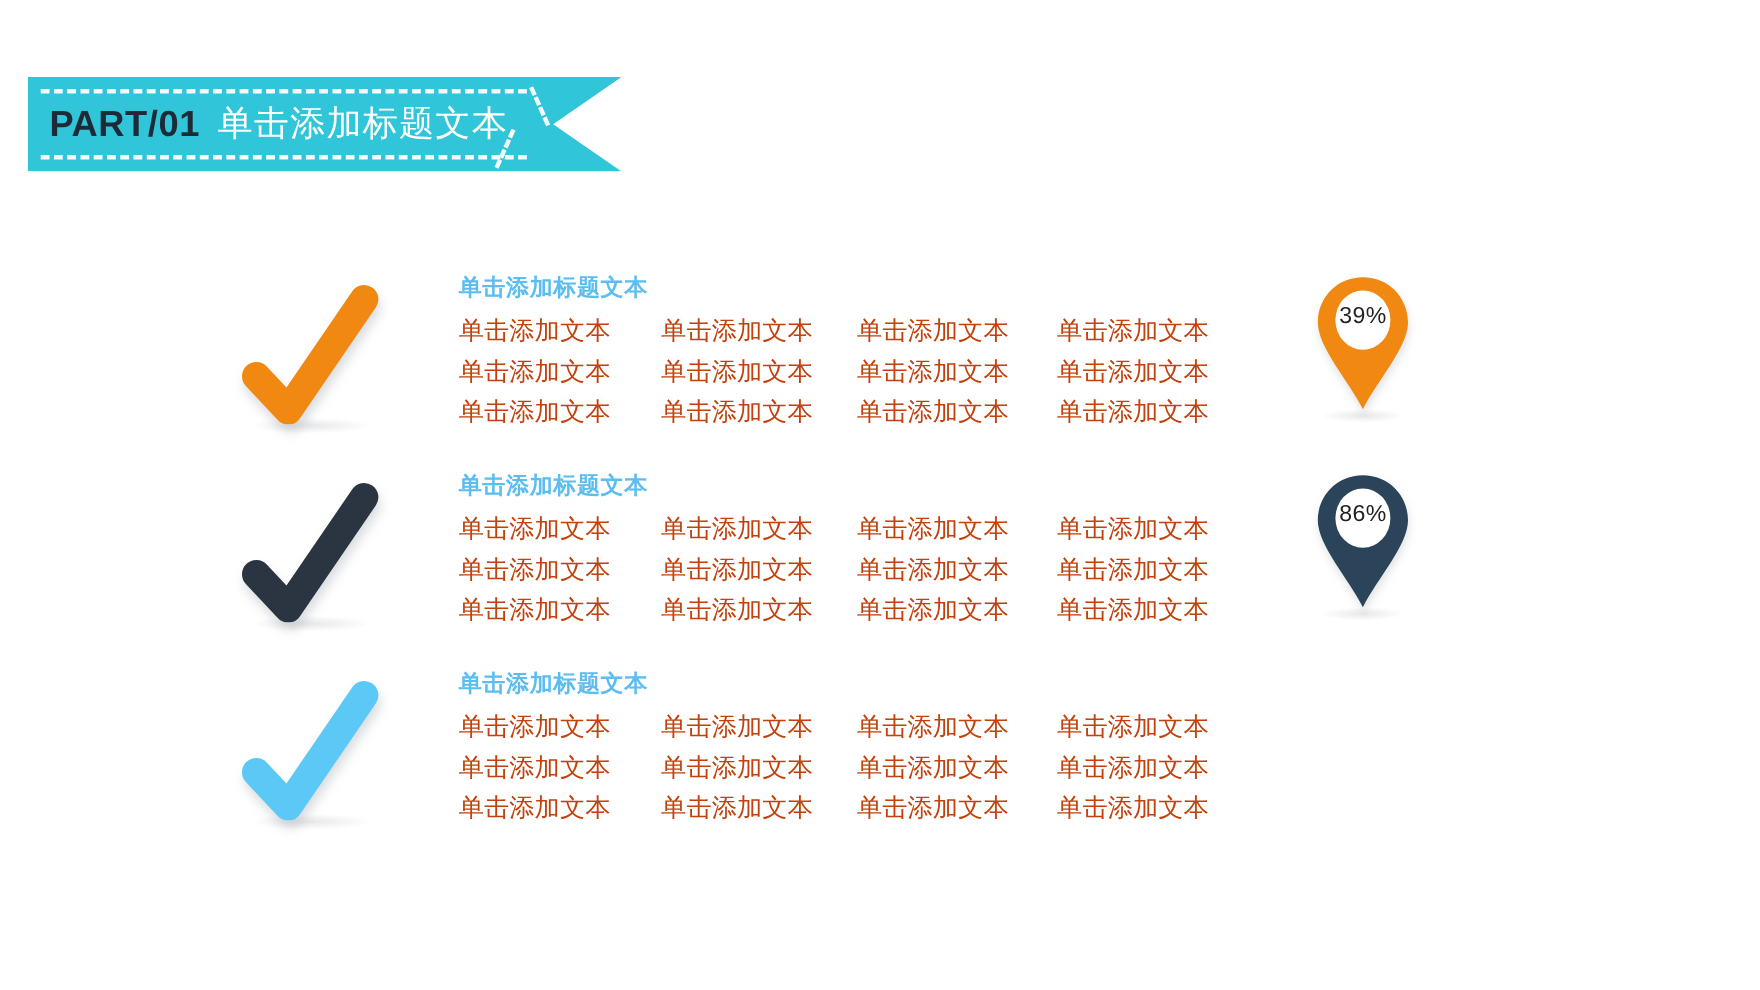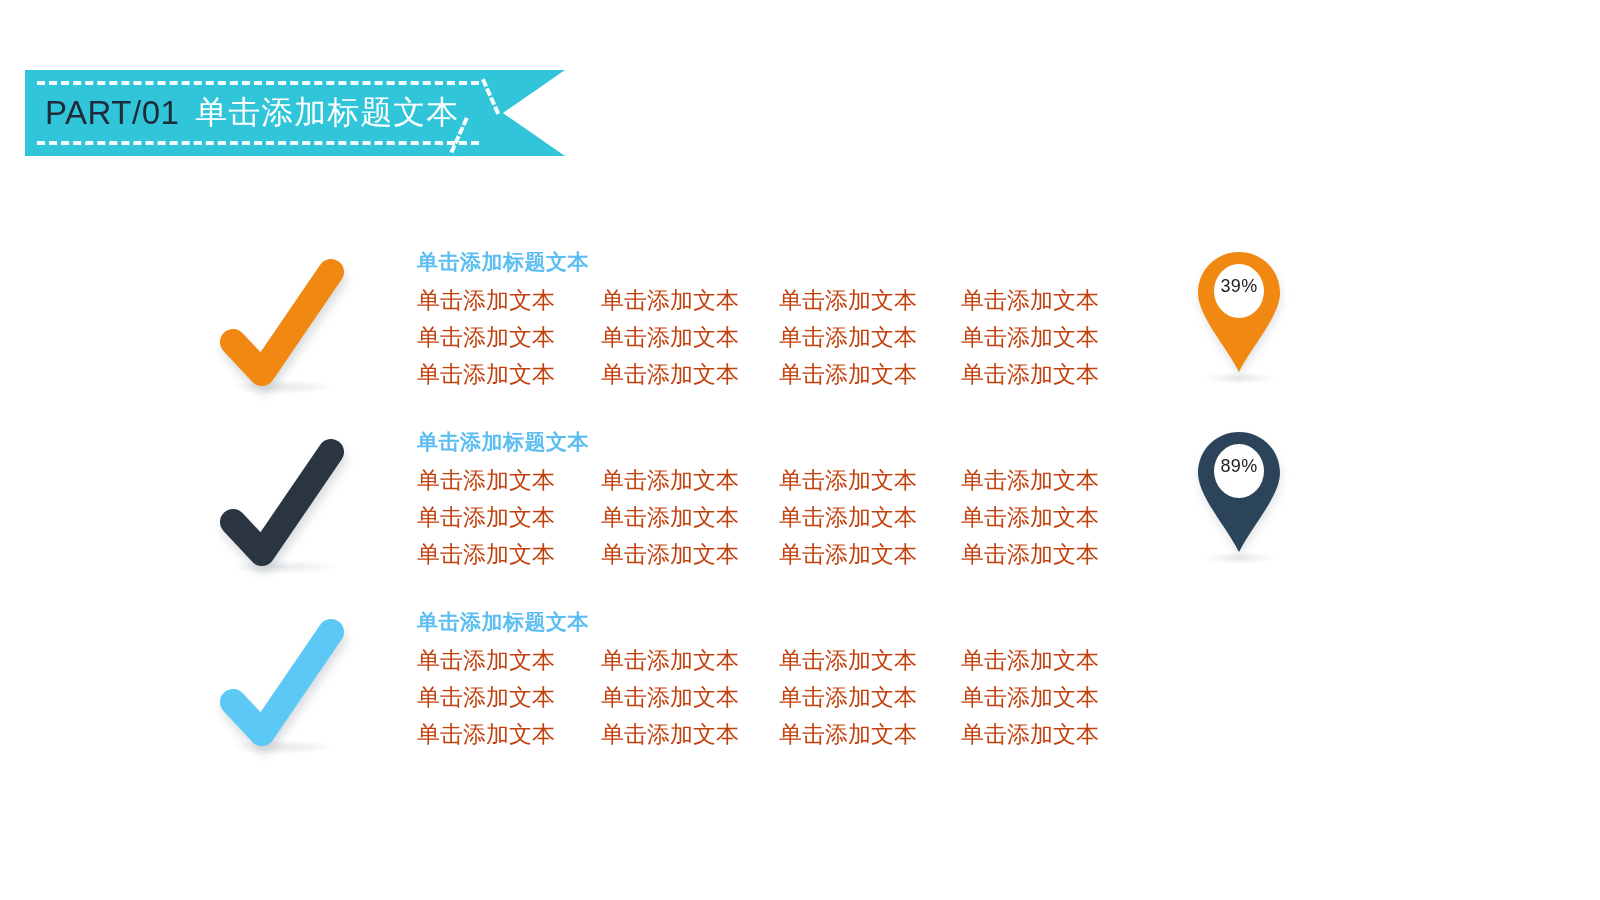--- a/index.html
+++ b/index.html
@@ -66,21 +66,21 @@
     left: 20px;
     top: 0;
     height: 86px;
     display: flex;
     align-items: center;
     gap: 16px;
     white-space: nowrap;
   }
   .banner-part {
     font-size: 33px;
-    font-weight: normal;
+    font-weight: bold;
     color: #1d2b38;
     letter-spacing: .5px;
   }
   .banner-title {
     font-size: 32px;
     color: #ffffff;
     letter-spacing: 1px;
   }
 
   
@@ -156,21 +156,21 @@
     width: 86px;
     height: 124px;
     filter: drop-shadow(1px 5px 4px rgba(130,140,150,.25));
   }
   .pin-label {
     position: absolute;
     left: 0;
     top: 26px;
     width: 86px;
     text-align: center;
-    font-size: 18px;
+    font-size: 21px;
     color: #222222;
     letter-spacing: .3px;
   }
   .ground-shadow {
     position: absolute;
     border-radius: 50%;
     background: radial-gradient(ellipse at center, rgba(120,130,140,.18) 0%, rgba(120,130,140,0) 72%);
   }
   .check-shadow {
     left: 14px;
@@ -265,21 +265,21 @@
           <span class="cell">单击添加文本</span>
           <span class="cell">单击添加文本</span>
         </div>
       </div>
       <div class="pin-cell">
         <div class="ground-shadow pin-shadow"></div>
         <svg class="pin-svg" viewBox="0 0 86 124">
           <path d="M43 2 C20 2 2 20 2 43 C2 66 30 96 43 122 C56 96 84 66 84 43 C84 20 66 2 43 2 Z" fill="#2c4459"></path>
           <ellipse cx="43" cy="41" rx="25" ry="27" fill="#ffffff"></ellipse>
         </svg>
-        <div class="pin-label">89%</div>
+        <div class="pin-label">86%</div>
       </div>
     </div>
     <div class="row">
       <div class="check-cell">
         <div class="ground-shadow check-shadow"></div>
         <svg class="check-svg" viewBox="0 0 140 130">
           <path d="M18 86 L47 117 L116 16" fill="none" stroke="#5bc8f5" stroke-width="26" stroke-linecap="round" stroke-linejoin="round"></path>
         </svg>
       </div>
       <div class="text-cell">

